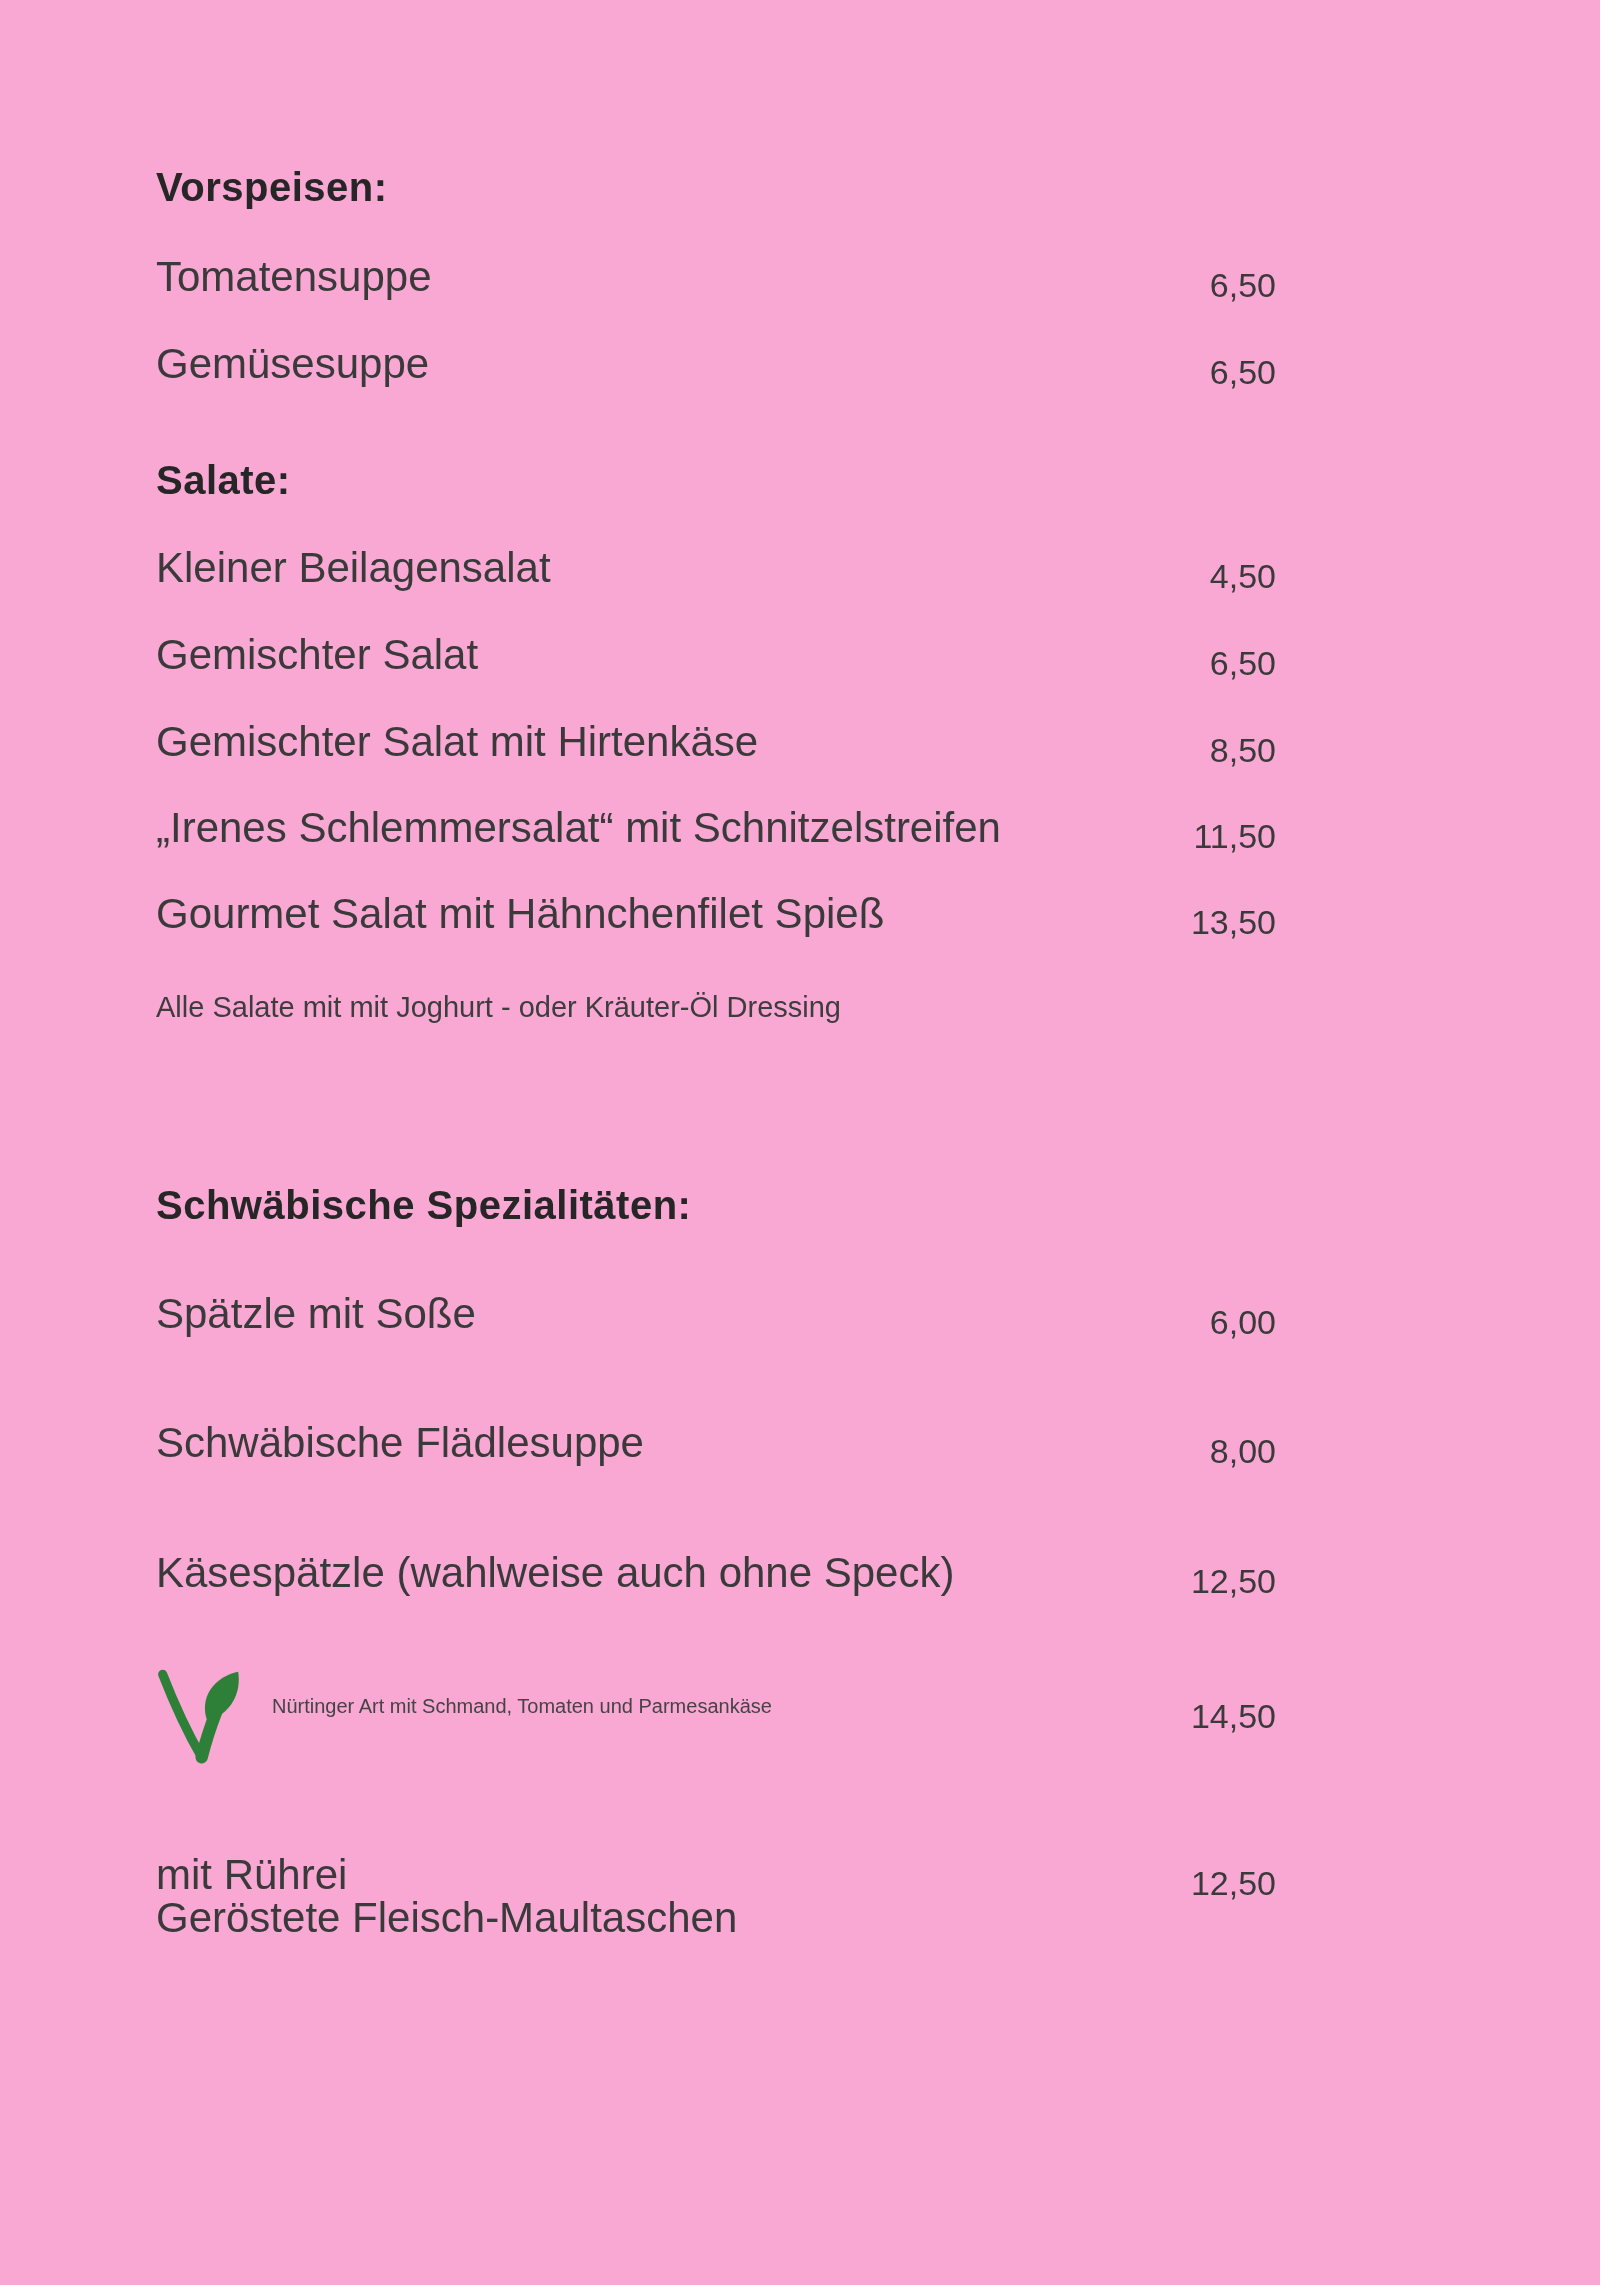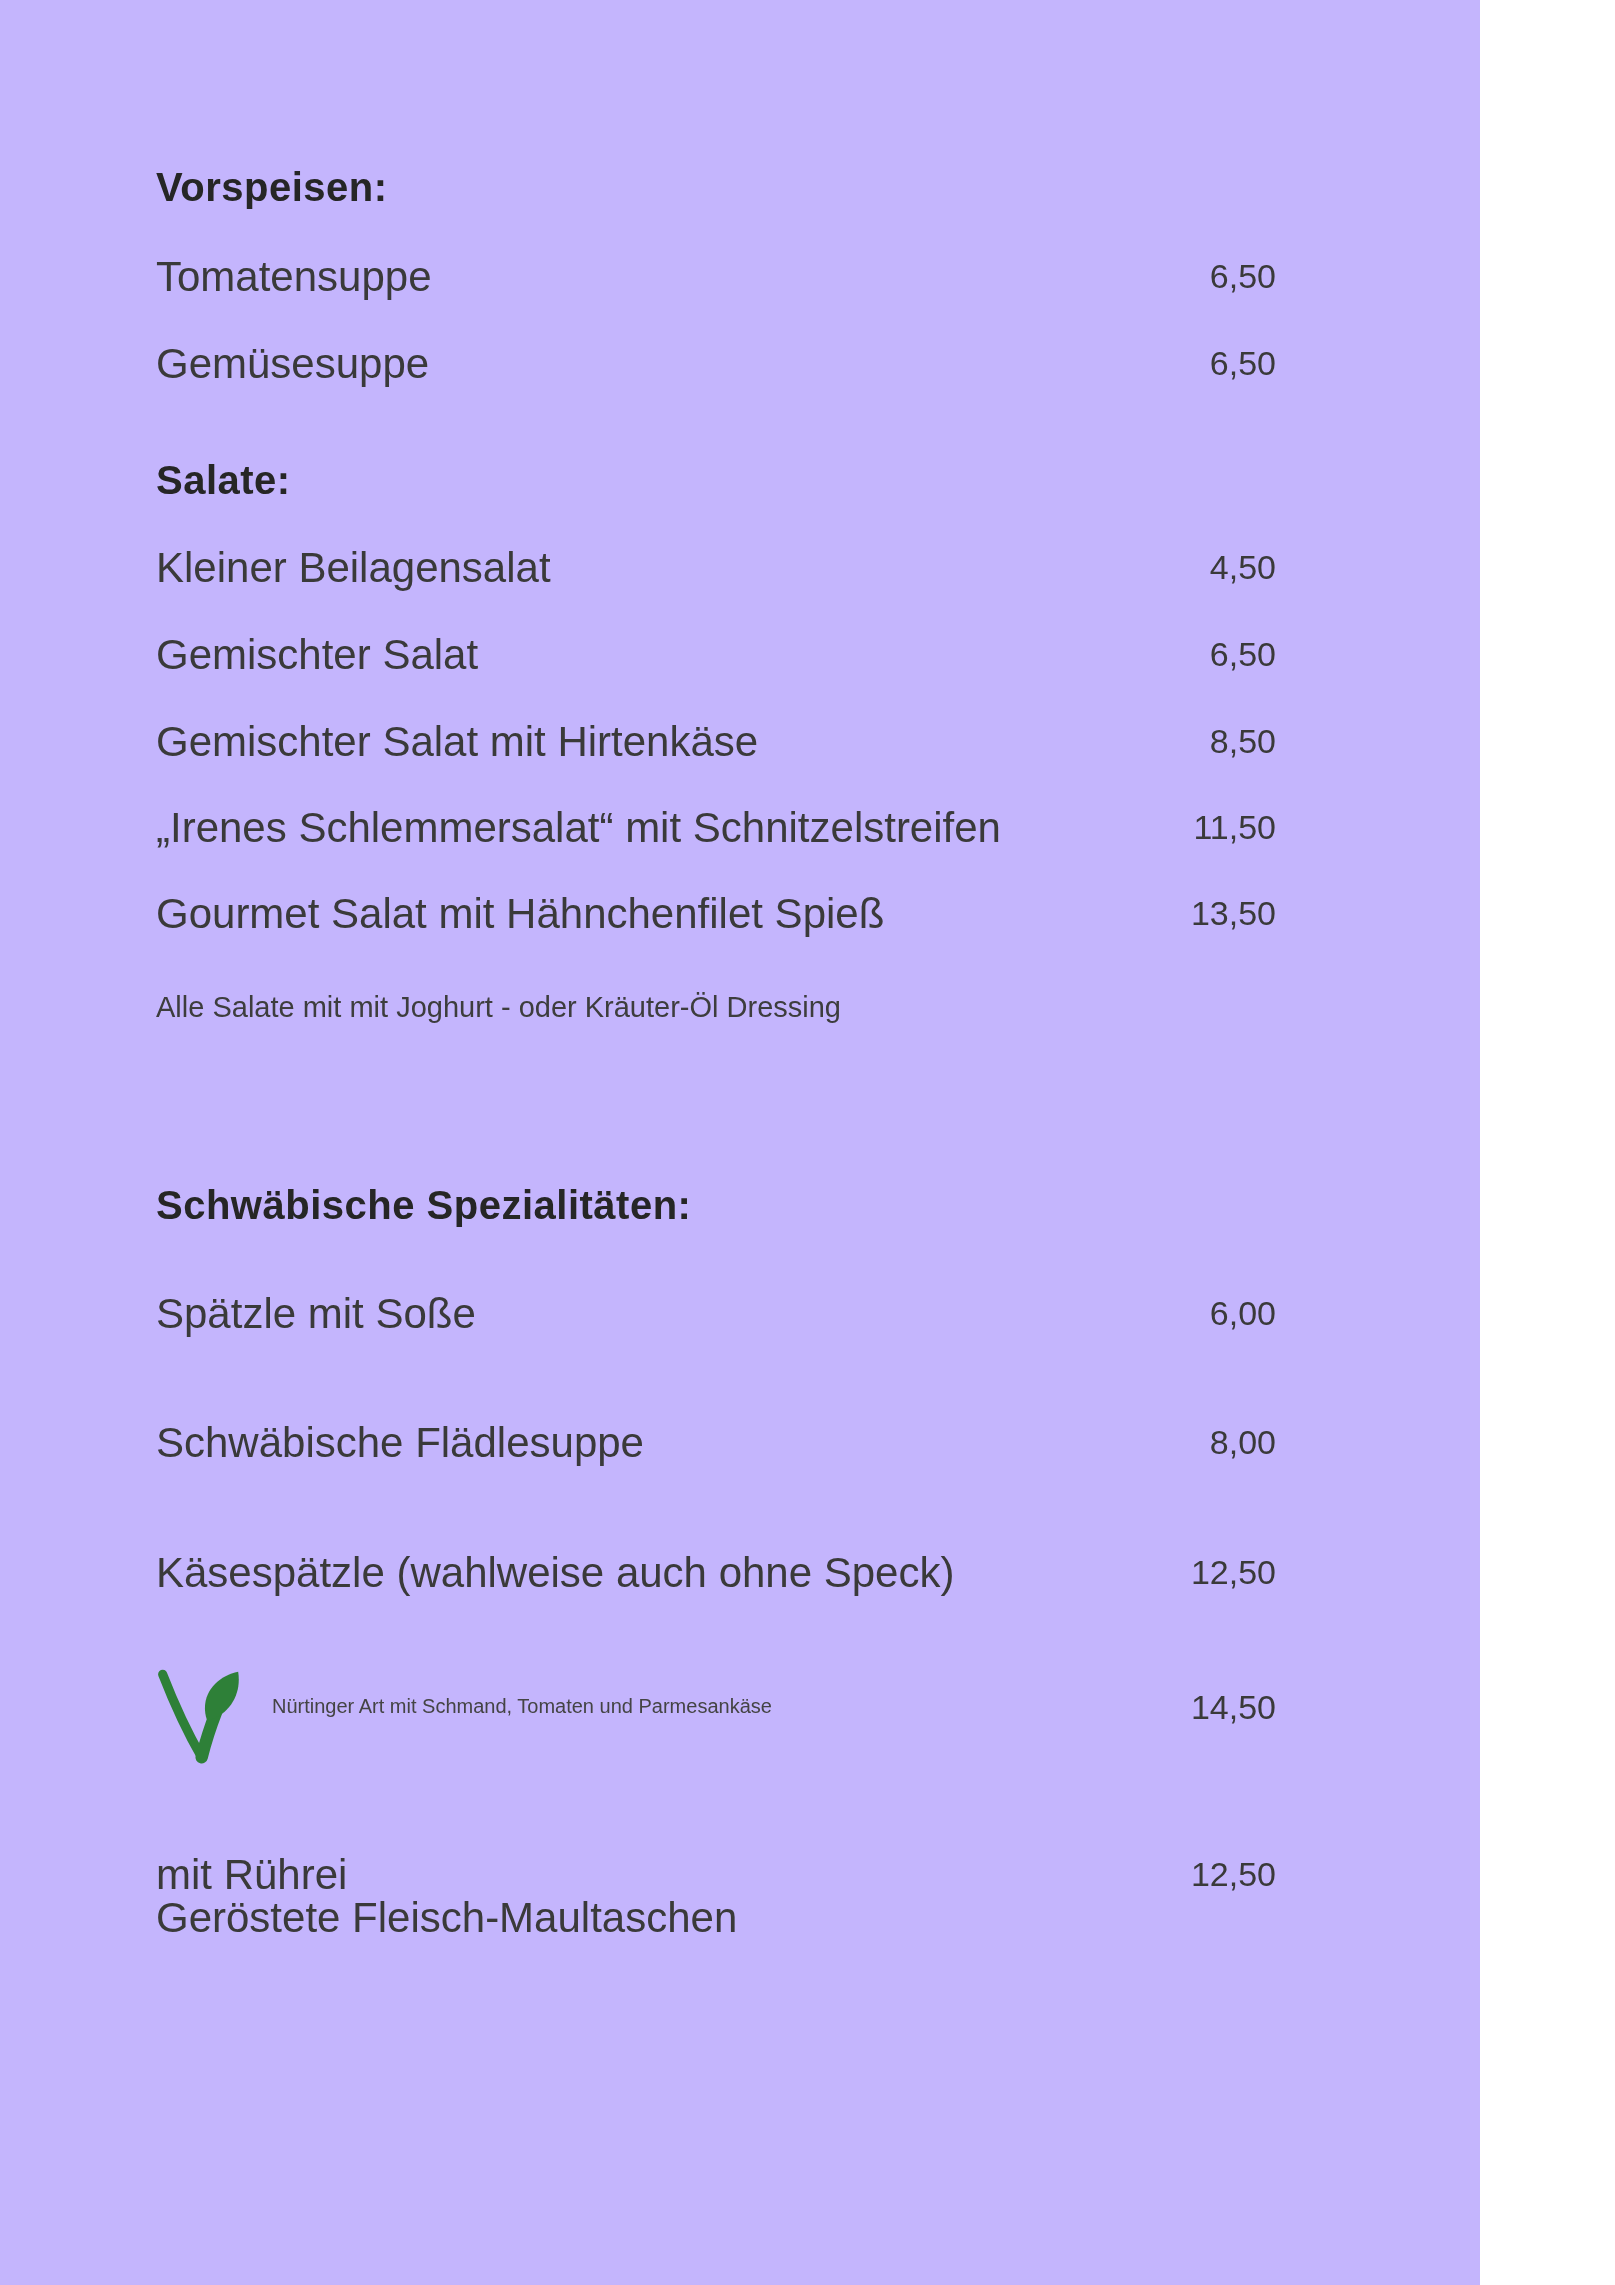--- a/index.html
+++ b/index.html
@@ -3,23 +3,23 @@
 <meta charset="utf-8">
 <style>
   * { margin: 0; padding: 0; box-sizing: border-box; }
   html, body { background: #ffffff; }
   body {
     font-family: "Liberation Sans", sans-serif;
     color: #333333;
   }
   .page {
     position: relative;
-    width: 1480px;
+    width: 1600px;
     height: 2285px;
-    background: #c4b5fd;
+    background: #f9a8d4;
     overflow: hidden;
   }
   .content {
     position: absolute;
     left: 156px;
     top: 0;
     width: 1120px;
     height: 100%;
   }
   .section-heading {
@@ -45,20 +45,21 @@
     color: #3a3a3a;
     line-height: 43px;
   }
   .item-price {
     font-size: 34px;
     font-weight: 400;
     color: #3a3a3a;
     line-height: 43px;
     text-align: right;
     white-space: nowrap;
+    margin-top: 9px;
   }
   .note {
     position: absolute;
     left: 0;
     font-size: 29px;
     color: #3d3d3d;
     line-height: 38px;
     text-align: right;
   }
   .veg-row {

